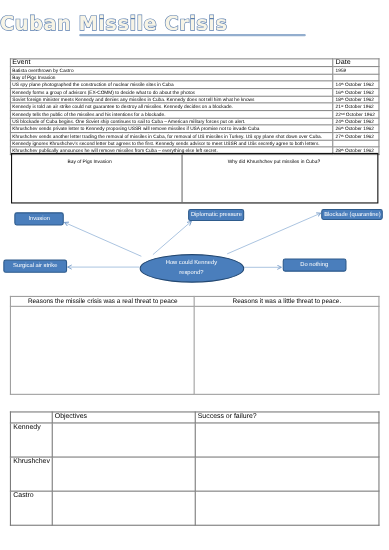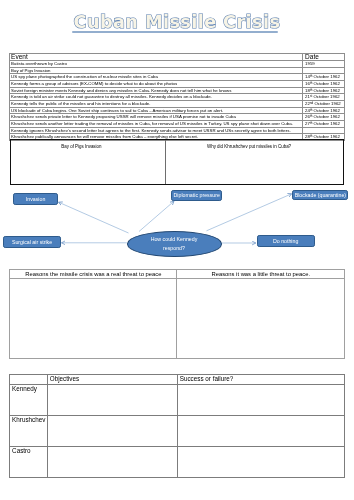--- a/index.html
+++ b/index.html
@@ -1,19 +1,19 @@
 <!DOCTYPE html>
 <html><head>
 <meta charset="utf-8">
 <style>
   html,body{margin:0;padding:0;background:#fff;}
   body{width:354px;height:500px;overflow:hidden;font-family:"Liberation Sans",sans-serif;color:#000;position:relative;}
   .page{position:absolute;inset:0;}
   
-  .title-wrap{position:absolute;left:0;top:11.5px;width:354px;text-align:center;}
+  .title-wrap{position:absolute;left:0;top:11.5px;width:354px;text-align:left;}
   .title{font-family:"DejaVu Sans",sans-serif;font-size:17.7px;font-weight:700;letter-spacing:0.4px;
     color:#f7f4e6;-webkit-text-stroke:1.15px #5b7fb0;paint-order:stroke fill;white-space:nowrap;display:inline-block;}
   .title-underline{position:absolute;left:72px;top:30.5px;width:206px;height:2.6px;background:#93aece;border-radius:1.3px;}
   
   table{border-collapse:collapse;position:absolute;}
   #t1{left:8.5px;top:52.7px;width:336px;table-layout:fixed;}
   #t1 td,#t1 th{border:0.6px solid #8e8e8e;padding:0 1.6px;font-size:4.35px;line-height:5.6px;vertical-align:middle;
     white-space:nowrap;overflow:hidden;}
   #t1 th{font-size:6.5px;font-weight:400;text-align:left;height:6.5px;line-height:6.5px;}
   #t1 td{height:5.65px;}

